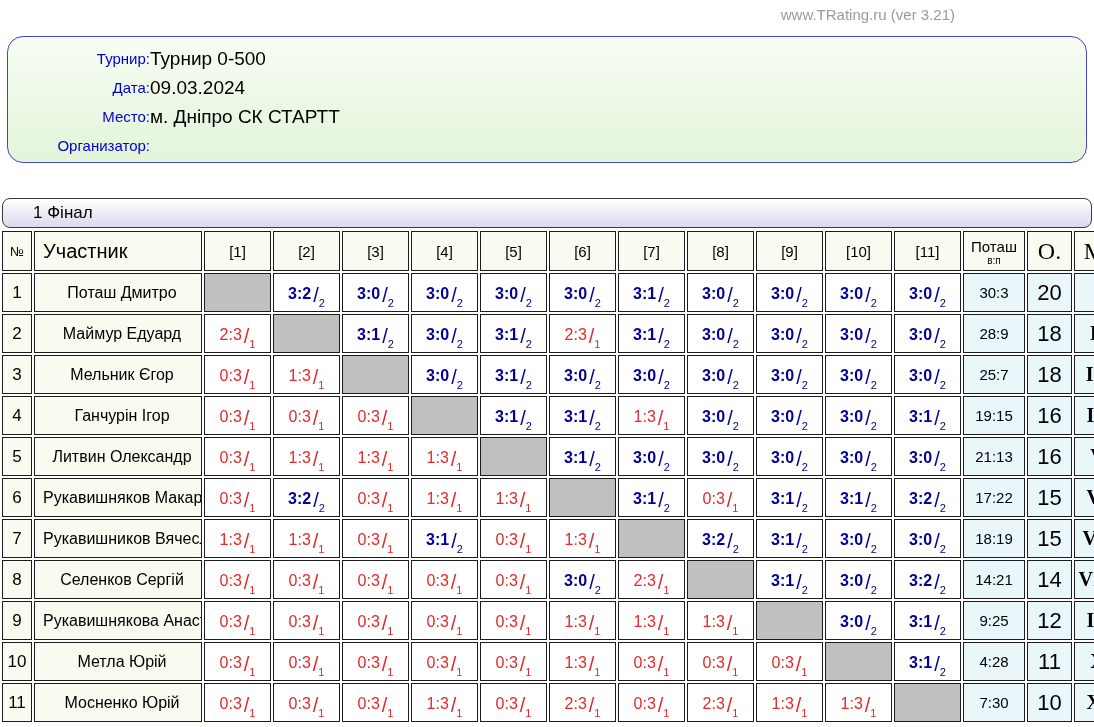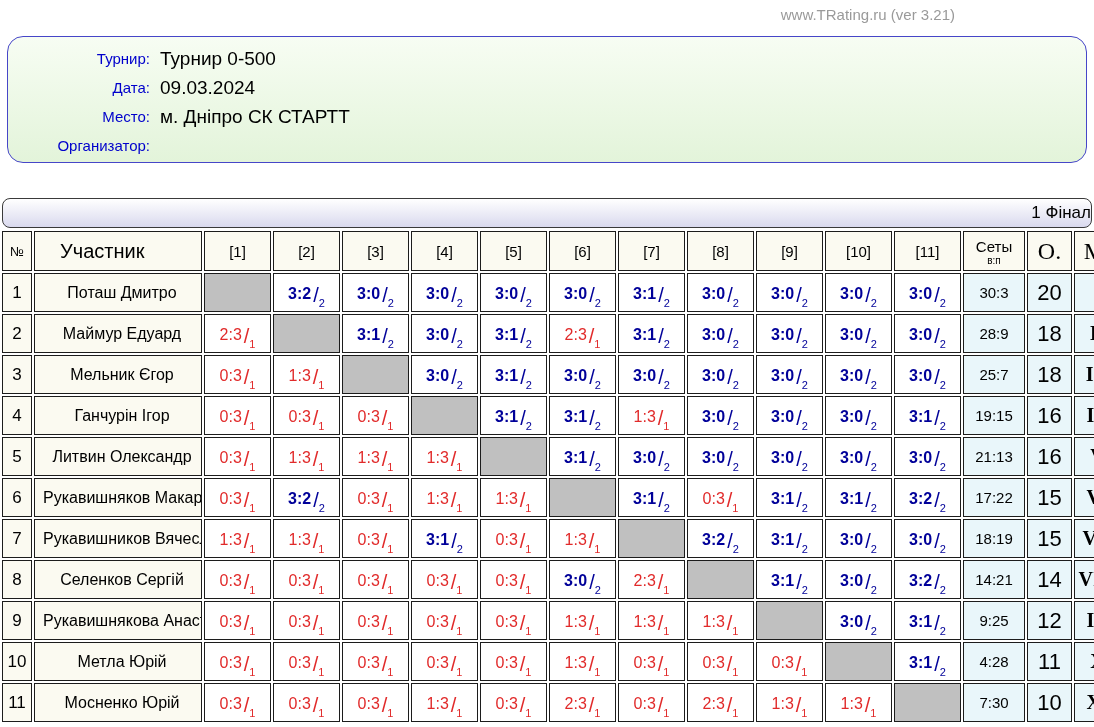--- a/index.html
+++ b/index.html
@@ -7,35 +7,35 @@
   .page{position:relative;width:963px;height:727px;background:#fff;}
 
   .watermark{position:absolute;top:6px;right:8px;font-size:15px;color:var(--watermarkGray,#9a9a9a);}
 
   .info-box{position:absolute;top:36px;left:7px;width:1080px;height:127px;box-sizing:border-box;
     border:1px solid var(--infoBorder,#4646c8);border-radius:16px;
     background:linear-gradient(180deg,var(--infoFrom,#f7fdf3),var(--infoTo,#e3f4da));
     padding-top:7px;}
   .info-row{display:flex;height:29px;align-items:center;}
   .info-label{width:142px;text-align:right;color:var(--labelBlue,#0000cc);font-size:15px;flex:none;}
-  .info-value{margin-left:10px;font-size:19px;color:#000;white-space:nowrap;}
+  .info-value{font-size:19px;color:#000;white-space:nowrap;}
 
   .banner{position:absolute;top:198px;left:2px;width:1090px;height:30px;box-sizing:border-box;
     border:1px solid #3a3a3a;border-radius:8px;
     background:linear-gradient(180deg,var(--bannerFrom,#ffffff),var(--bannerTo,#d9d9ee));
-    font-size:17px;line-height:28px;padding-left:30px;text-align:right;}
+    font-size:17px;line-height:28px;padding-left:30px;}
 
   table.results{position:absolute;top:229px;left:0;width:1094px;border-collapse:separate;border-spacing:2px;table-layout:fixed;}
   .results th,.results td{border:1px solid var(--borderDark,#1c1c1c);box-sizing:border-box;padding:0;
     text-align:center;vertical-align:middle;overflow:hidden;}
   .results th{background:var(--headerBg,#fbfaf1);font-weight:normal;height:40px;}
   .results td{height:39px;}
   .c-no{width:30px;} .c-name{width:168px;} .c-round{width:67px;} .c-sets{width:62px;} .c-pts{width:45px;} .c-place{width:47px;}
   th.c-no{font-size:13px;}
-  th.c-name{font-size:20px;text-align:left;padding-left:25px;}
+  th.c-name{font-size:20px;text-align:left;padding-left:8px;}
   th.c-round{font-size:15px;}
   .sets-main{font-size:15px;line-height:16px;margin-top:3px;}
   .sets-sub{font-size:10px;line-height:11px;}
   th.c-pts,th.c-place{font-family:"Liberation Serif",serif;font-size:24px;}
   td.tno{background:var(--headerBg,#fbfaf1);font-size:17px;}
   td.tname{background:var(--headerBg,#fbfaf1);text-align:center;padding-left:8px;font-size:16px;white-space:nowrap;}
   td.scorecell{background:#fff;white-space:nowrap;}
   td.self{background:var(--diag,#c0c0c0);}
   td.win{color:var(--win,#000099);}
   td.win .sc{font-weight:bold;}
@@ -87,21 +87,21 @@
           <th class="c-round">[3]</th>
           <th class="c-round">[4]</th>
           <th class="c-round">[5]</th>
           <th class="c-round">[6]</th>
           <th class="c-round">[7]</th>
           <th class="c-round">[8]</th>
           <th class="c-round">[9]</th>
           <th class="c-round">[10]</th>
           <th class="c-round">[11]</th>
           <th class="c-sets">
-            <div class="sets-main">Сеты</div>
+            <div class="sets-main">Поташ</div>
             <div class="sets-sub">в:п</div>
           </th>
           <th class="c-pts">О.</th>
           <th class="c-place">М.</th>
         </tr>
       </thead>
       <tbody>
         <tr>
           <td class="c-no tno">1</td>
           <td class="c-name tname">Поташ Дмитро</td>

